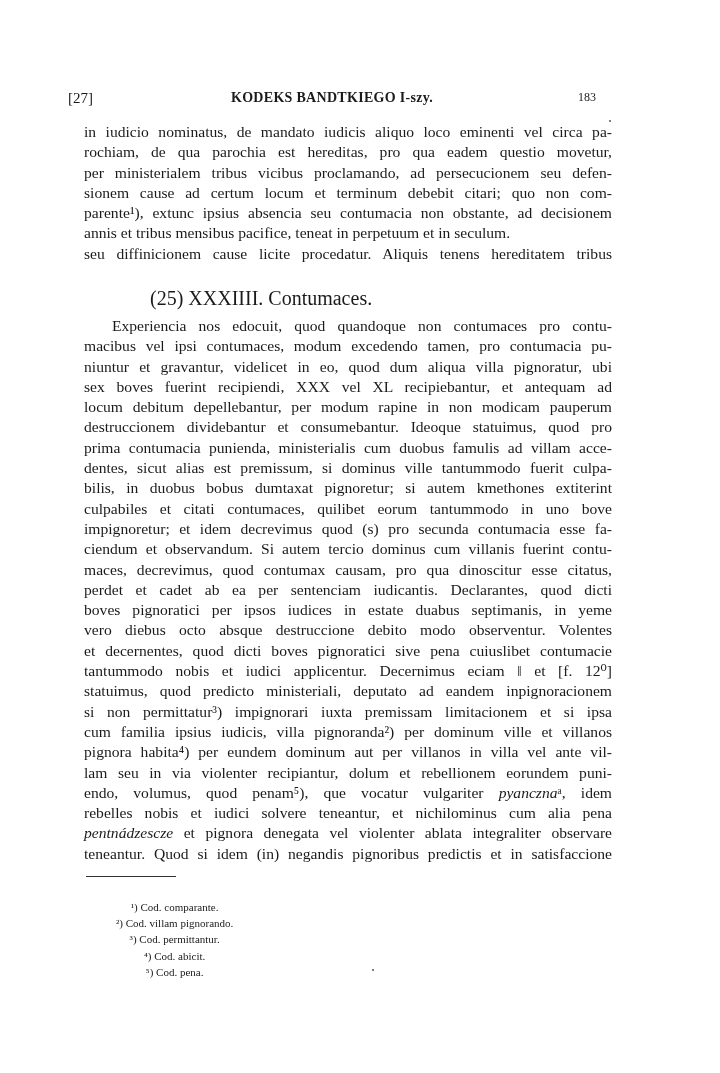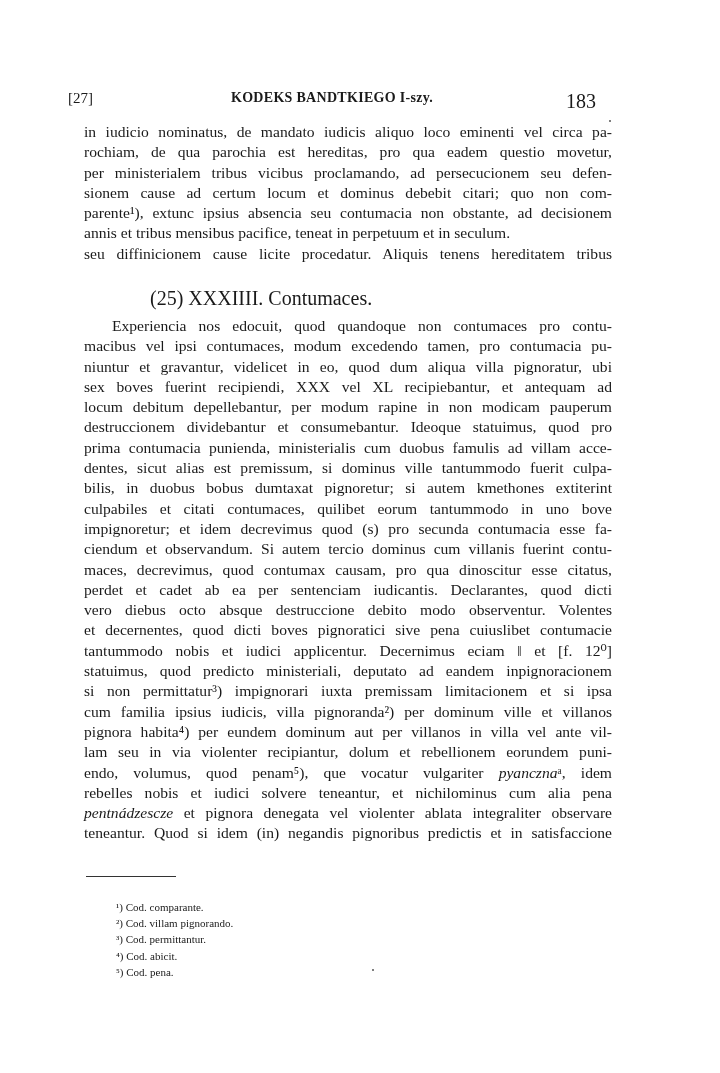--- a/index.html
+++ b/index.html
@@ -4,52 +4,52 @@
 <style>
   html, body { margin: 0; padding: 0; background: #ffffff; }
   body { width: 720px; height: 1073px; position: relative; overflow: hidden;
          font-family: "Liberation Serif", "DejaVu Serif", serif; color: #1a1a1a; }
   .page { position: absolute; left: 0; top: 0; width: 720px; height: 1073px; }
   .running-head { position: absolute; top: 90px; left: 68px; width: 528px; height: 24px;
                   font-size: 15px; }
   .rh-left { position: absolute; left: 0; top: 0; }
   .rh-center { position: absolute; left: 0; right: 0; top: 0; text-align: center;
                font-size: 14px; letter-spacing: 0.3px; font-weight: bold; }
-  .rh-right { position: absolute; right: 0; top: 0; font-size: 20px; text-align: right; }
+  .rh-right { position: absolute; right: 0; top: 0; font-size: 12px; text-align: right; }
   .body-text { position: absolute; left: 84px; width: 528px; font-size: 15.6px; line-height: 20.3px; }
   .line { display: block; white-space: nowrap; text-align: justify; text-align-last: justify; height: 20.3px; }
   .line.last { text-align-last: left; }
   .indent { padding-left: 28px; }
   .block1 { top: 122px; }
   .heading { position: absolute; top: 287px; left: 150px; font-size: 20px; }
   .block2 { top: 316px; }
   i { font-style: italic; }
   .footnote-rule { position: absolute; left: 86px; top: 876px; width: 90px; border-top: 1px solid #333; }
   .footnotes { position: absolute; left: 116px; top: 899px; font-size: 11px; line-height: 16.2px; }
-  .footnote { display: block; white-space: nowrap; }
+  .footnote { display: block; white-space: nowrap; text-align: center; }
   .speck { position: absolute; width: 2px; height: 2px; background: #555; border-radius: 1px; }
 </style>
 </head>
 <body>
 
 <div class="page">
 
   <div class="running-head">
     <span class="rh-left">[27]</span>
     <span class="rh-center">KODEKS BANDTKIEGO I-szy.</span>
     <span class="rh-right">183</span>
   </div>
 
   <div class="speck" style="left:609px; top:120px;"></div>
 
   <div class="body-text block1" id="p1">
       <span class="line">in iudicio nominatus, de mandato iudicis aliquo loco eminenti vel circa pa-</span>
       <span class="line">rochiam, de qua parochia est hereditas, pro qua eadem questio movetur,</span>
       <span class="line">per ministerialem tribus vicibus proclamando, ad persecucionem seu defen-</span>
-      <span class="line">sionem cause ad certum locum et dominus debebit citari; quo non com-</span>
+      <span class="line">sionem cause ad certum locum et terminum debebit citari; quo non com-</span>
       <span class="line">parente¹), extunc ipsius absencia seu contumacia non obstante, ad decisionem</span>
       <span class="line last">annis et tribus mensibus pacifice, teneat in perpetuum et in seculum.</span>
       <span class="line">seu diffinicionem cause licite procedatur. Aliquis tenens hereditatem tribus</span>
     </div>
 
   <div class="heading">(25) XXXIIII. Contumaces.</div>
 
   <div class="body-text block2" id="p2">
       <span class="line indent">Experiencia nos edocuit, quod quandoque non contumaces pro contu-</span>
       <span class="line">macibus vel ipsi contumaces, modum excedendo tamen, pro contumacia pu-</span>
@@ -58,20 +58,21 @@
       <span class="line">locum debitum depellebantur, per modum rapine in non modicam pauperum</span>
       <span class="line">destruccionem dividebantur et consumebantur. Ideoque statuimus, quod pro</span>
       <span class="line">prima contumacia punienda, ministerialis cum duobus famulis ad villam acce-</span>
       <span class="line">dentes, sicut alias est premissum, si dominus ville tantummodo fuerit culpa-</span>
       <span class="line">bilis, in duobus bobus dumtaxat pignoretur; si autem kmethones extiterint</span>
       <span class="line">culpabiles et citati contumaces, quilibet eorum tantummodo in uno bove</span>
       <span class="line">impignoretur; et idem decrevimus quod (s) pro secunda contumacia esse fa-</span>
       <span class="line">ciendum et observandum. Si autem tercio dominus cum villanis fuerint contu-</span>
       <span class="line">maces, decrevimus, quod contumax causam, pro qua dinoscitur esse citatus,</span>
       <span class="line">perdet et cadet ab ea per sentenciam iudicantis. Declarantes, quod dicti</span>
+      <span class="line">boves pignoratici per ipsos iudices in estate duabus septimanis, in yeme</span>
       <span class="line">vero diebus octo absque destruccione debito modo observentur. Volentes</span>
       <span class="line">et decernentes, quod dicti boves pignoratici sive pena cuiuslibet contumacie</span>
       <span class="line">tantummodo nobis et iudici applicentur. Decernimus eciam ‖ et [f. 12⁰]</span>
       <span class="line">statuimus, quod predicto ministeriali, deputato ad eandem inpignoracionem</span>
       <span class="line">si non permittatur³) impignorari iuxta premissam limitacionem et si ipsa</span>
       <span class="line">cum familia ipsius iudicis, villa pignoranda²) per dominum ville et villanos</span>
       <span class="line">pignora habita⁴) per eundem dominum aut per villanos in villa vel ante vil-</span>
       <span class="line">lam seu in via violenter recipiantur, dolum et rebellionem eorundem puni-</span>
       <span class="line">endo, volumus, quod penam⁵), que vocatur vulgariter <i>pyanczna</i>ᵃ, idem</span>
       <span class="line">rebelles nobis et iudici solvere teneantur, et nichilominus cum alia pena</span>

